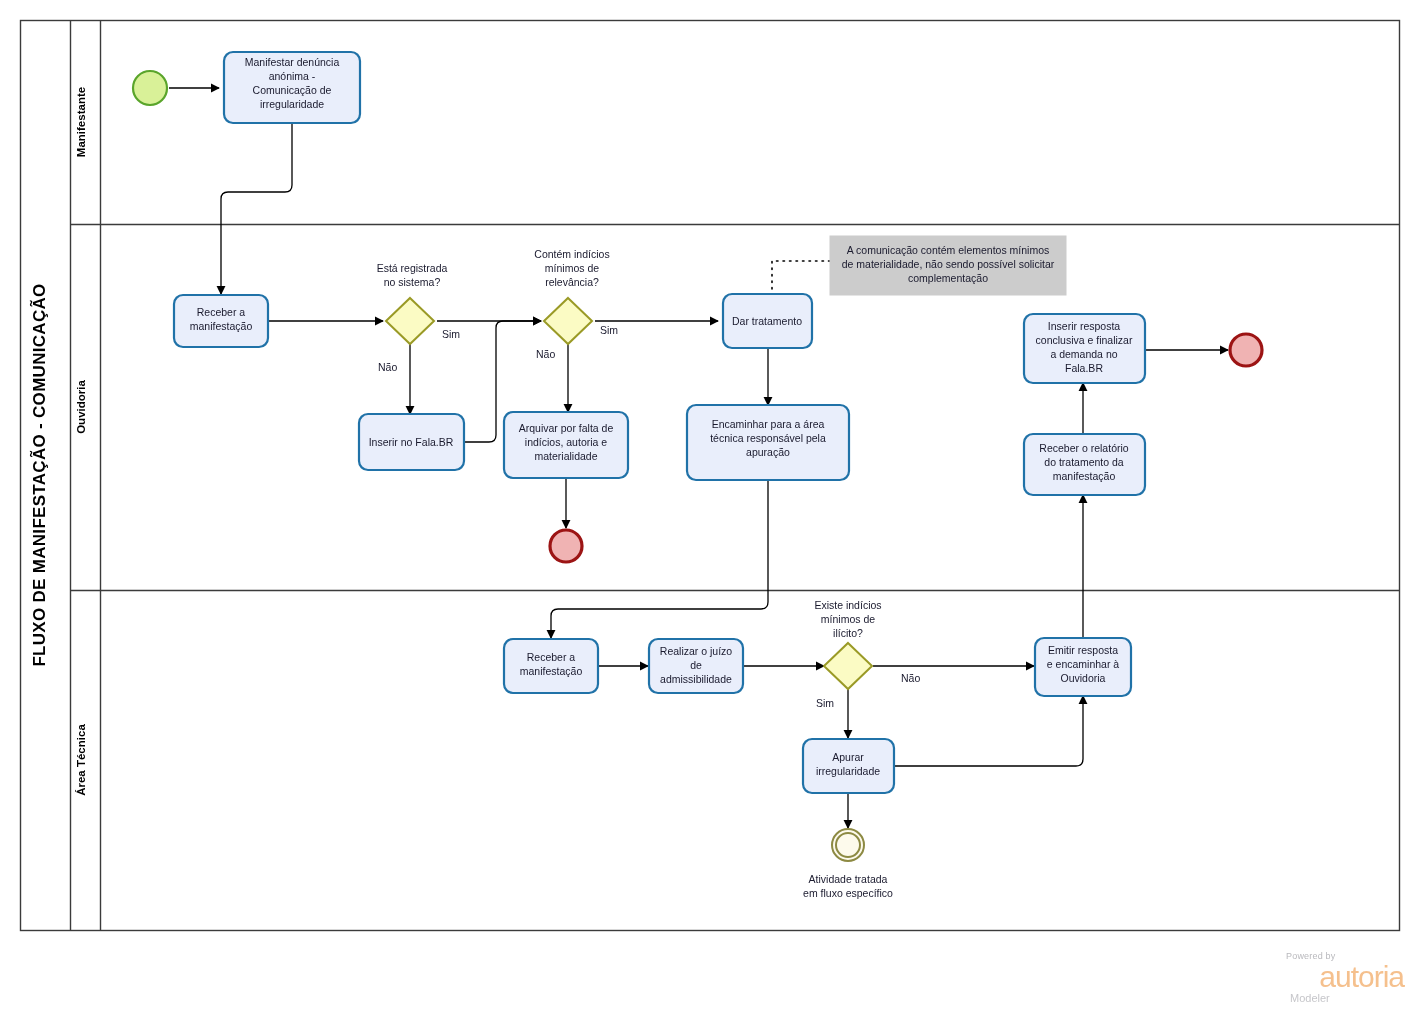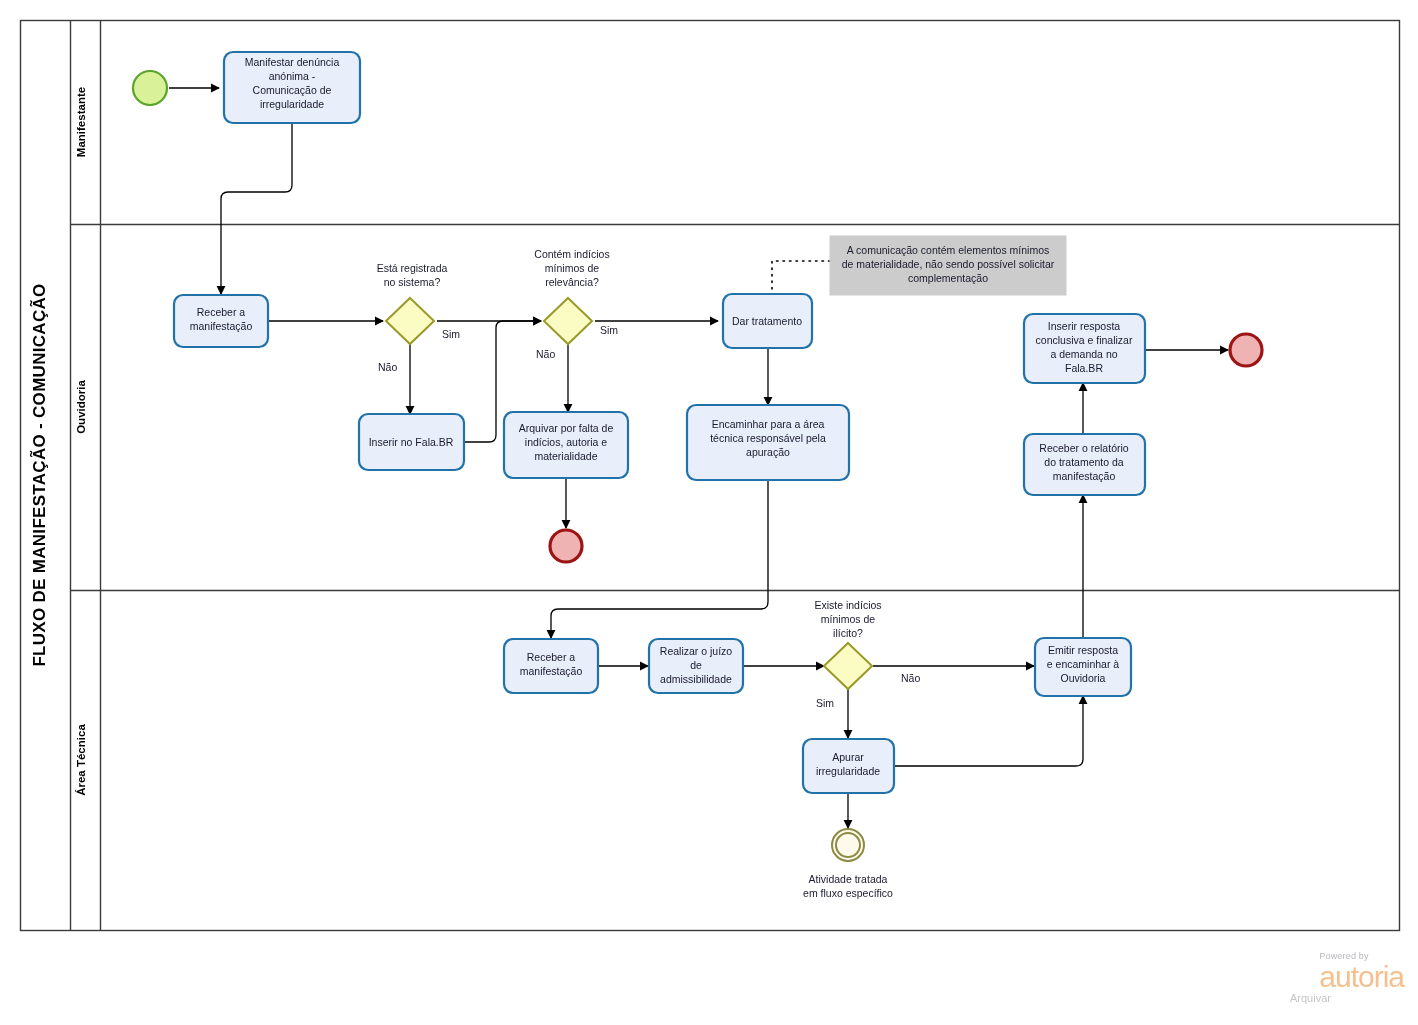--- a/index.html
+++ b/index.html
@@ -117,21 +117,21 @@
     width: 118px;
     height: 62px;
     text-align: right;
   }
   .bz-powered {
     font-family: "Liberation Sans", sans-serif;
     font-size: 9px;
     color: #b9b9bd;
     letter-spacing: 0.2px;
     line-height: 11px;
-    text-align: center;
+    text-align: left;
     padding-right: 2px;
   }
   .bz-word {
     font-family: "Liberation Sans", sans-serif;
     font-size: 30px;
     color: #f5c08d;
     letter-spacing: -1px;
     line-height: 30px;
     text-align: right;
     font-weight: normal;
@@ -339,16 +339,16 @@
       <rect class="anno-rect" x="830" y="236" width="236" height="59"></rect>
       <text class="anno-text" x="948" y="254" text-anchor="middle">A comunicação contém elementos mínimos</text>
       <text class="anno-text" x="948" y="268" text-anchor="middle">de materialidade, não sendo possível solicitar</text>
       <text class="anno-text" x="948" y="282" text-anchor="middle">complementação</text>
     </g>
   </svg>
 
   <div id="bizagi-logo">
     <div class="bz-powered">Powered by</div>
     <div class="bz-word">autoria</div>
-    <div class="bz-modeler">Arquivar</div>
+    <div class="bz-modeler">Modeler</div>
   </div>
 
 </div>
 
 </body></html>

